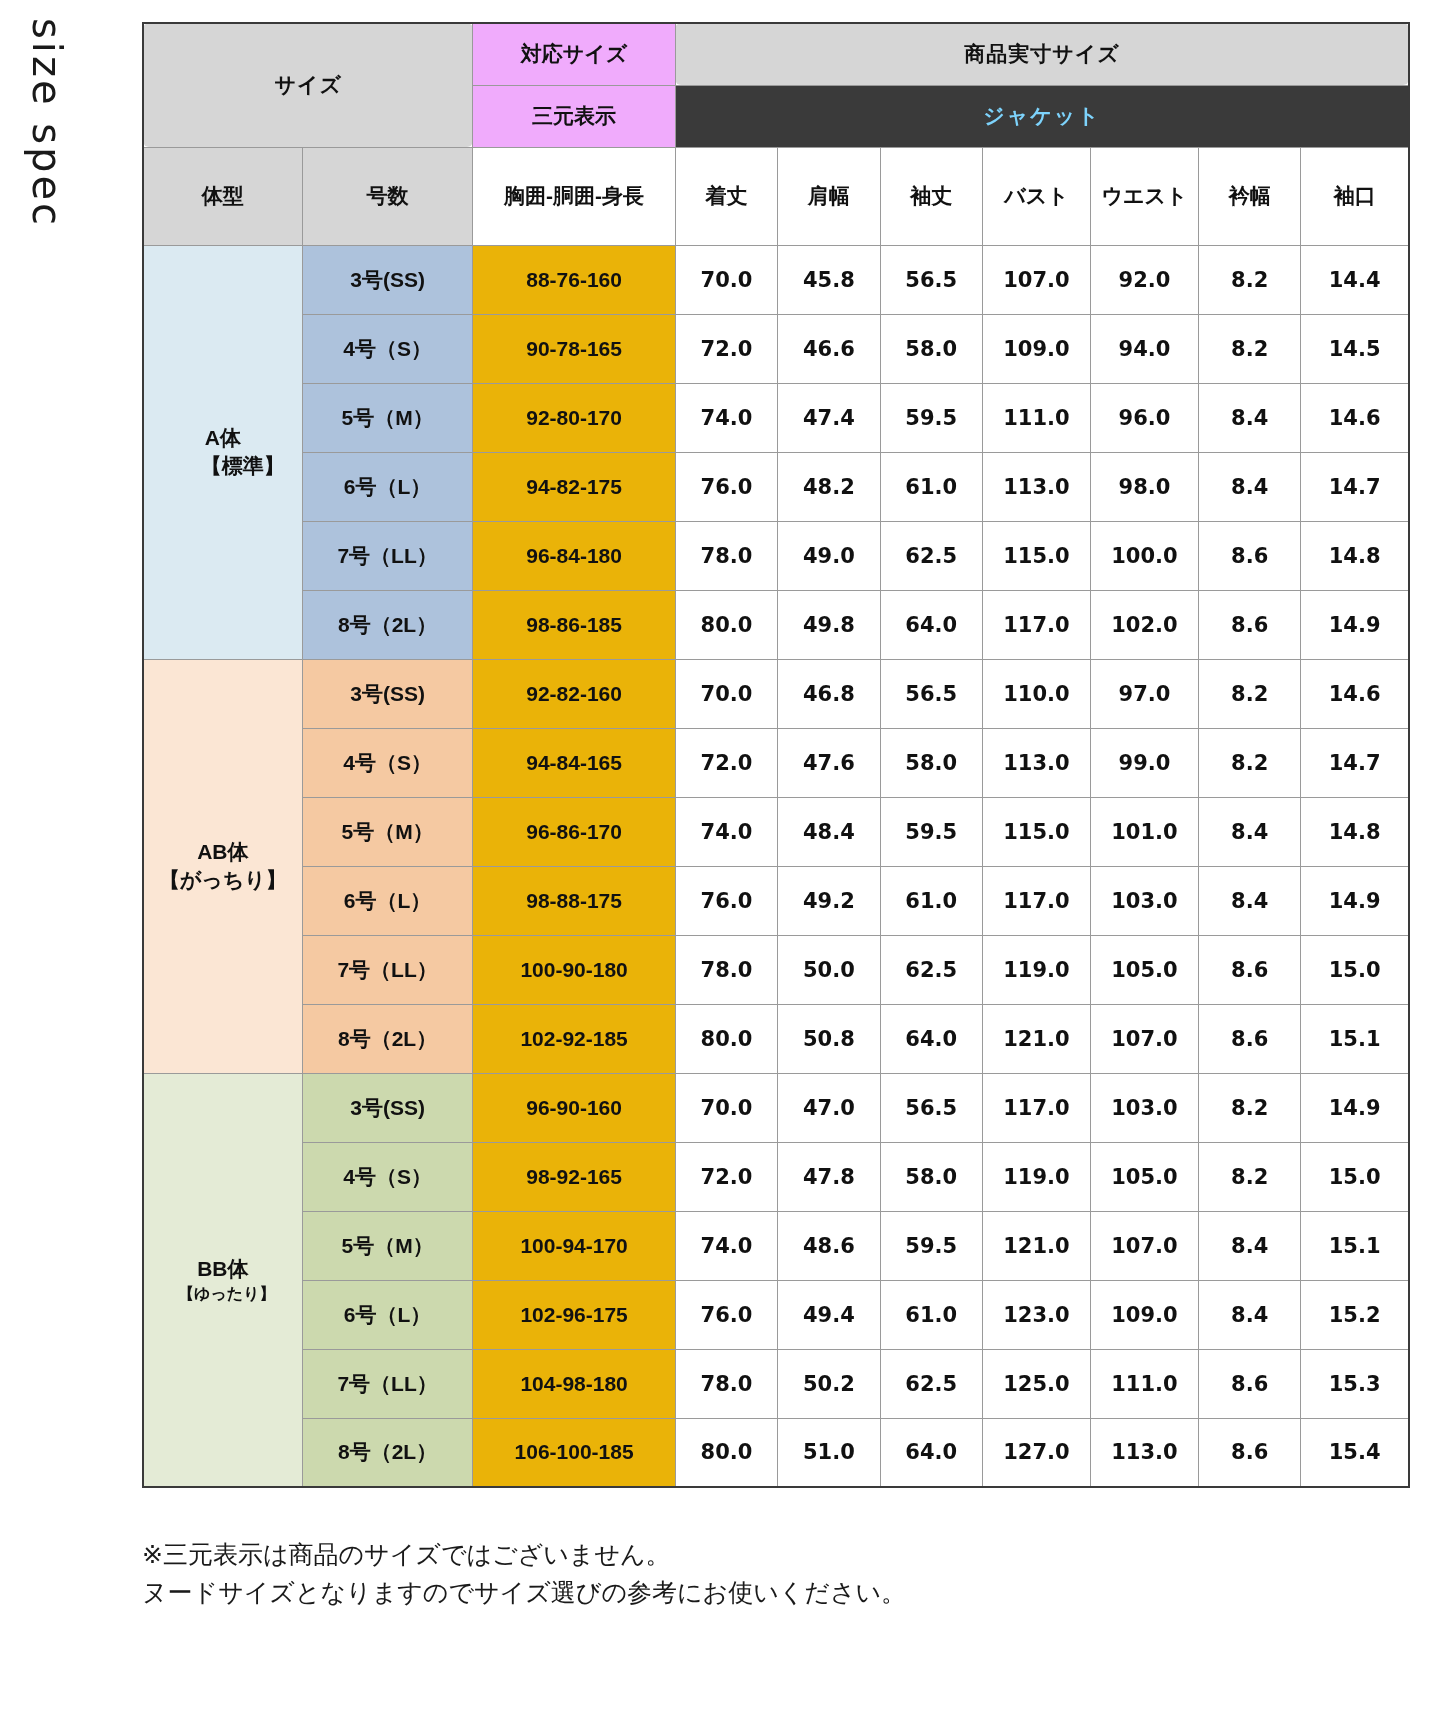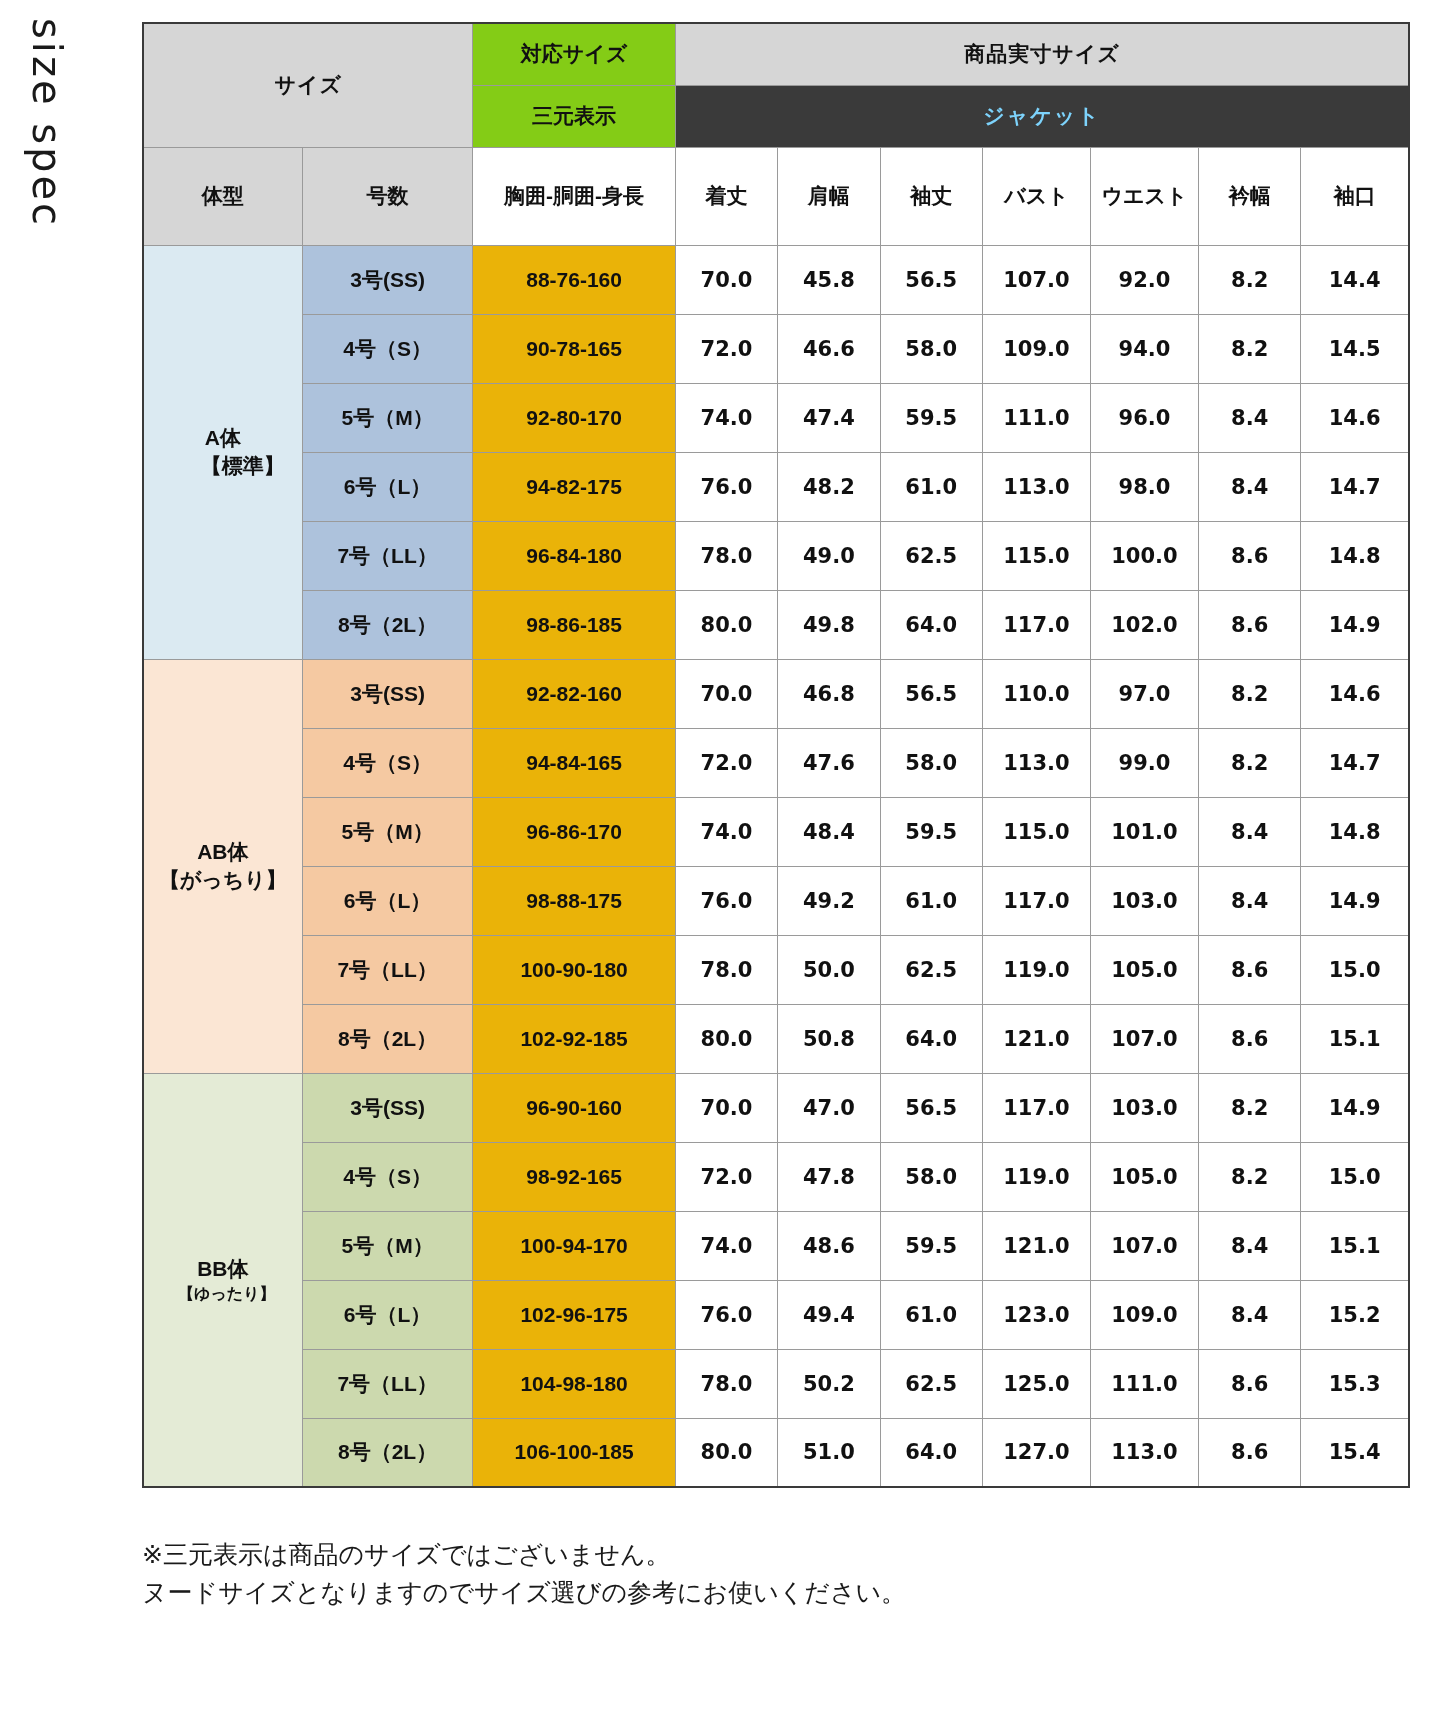--- a/index.html
+++ b/index.html
@@ -58,23 +58,24 @@
   col.c-tri   { width: 178px; }
   col.c-num   { width: 90px; }
   col.c-numw  { width: 95px; }
 
   
   .h-gray {
     background: #d6d6d6;
     height: 62px;
     font-size: 23px;
     letter-spacing: 1px;
+    border-radius: 6px;
   }
   .h-size-top { background: #d6d6d6; font-size: 23px; }
-  .h-white { background: #84cc16; font-size: 23px; height: 62px; }
+  .h-white { background: #f0abfc; font-size: 23px; height: 62px; }
   .h-dark {
     background: #3a3a3a;
     color: #7dd3fc;
     height: 58px;
     font-size: 23px;
     letter-spacing: 2px;
   }
   .h-sub {
     background: #d6d6d6;
     height: 98px;

